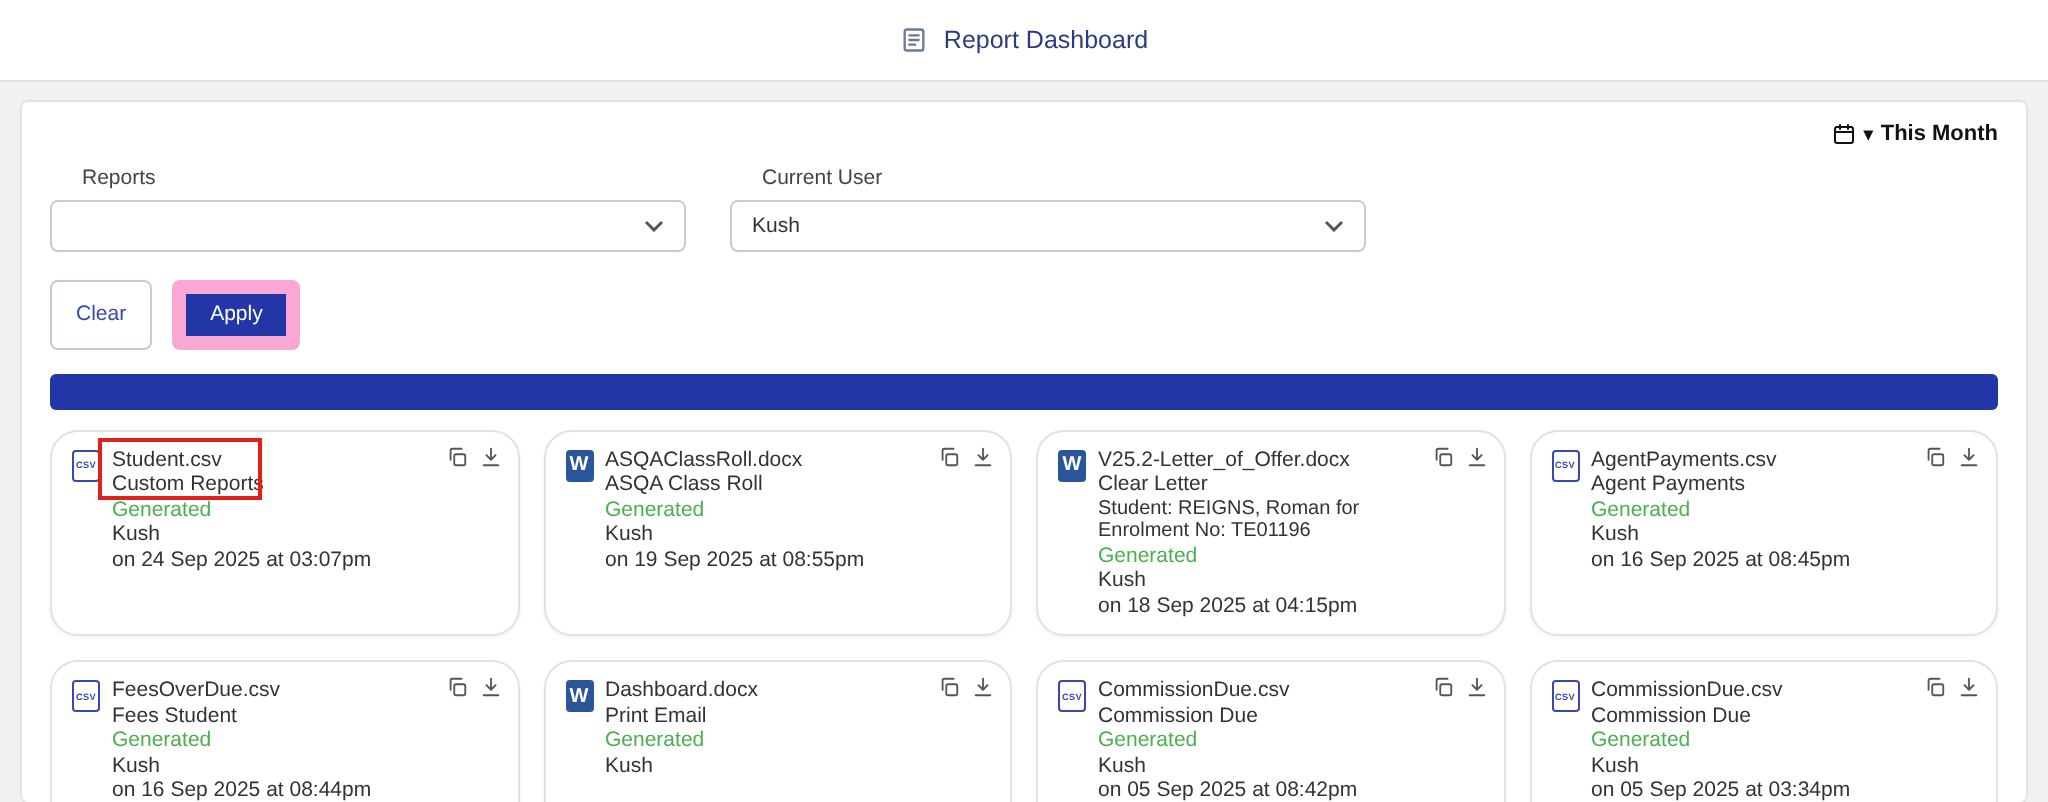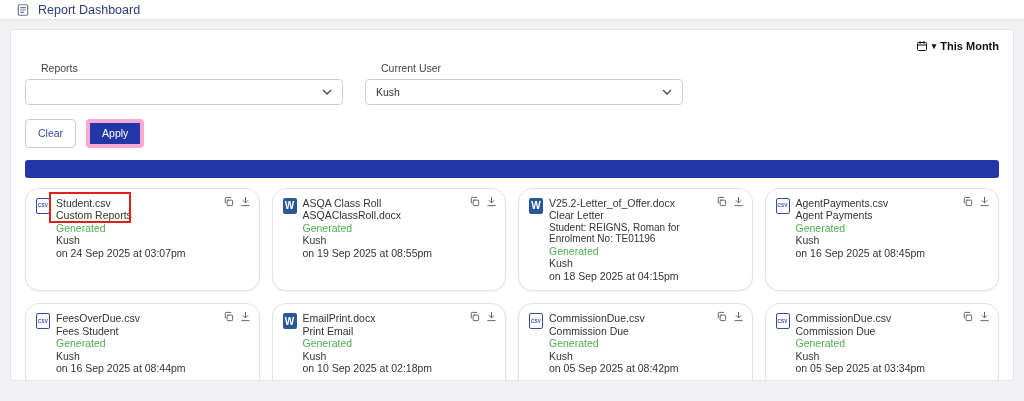--- a/index.html
+++ b/index.html
@@ -1,37 +1,37 @@
 <!DOCTYPE html>
 <html><head>
 <meta charset="utf-8">
 <style>
   * { margin:0; padding:0; box-sizing:border-box; }
   html,body { width:1024px; height:401px; font-family:"Liberation Sans",sans-serif; background:#f1f1f3; overflow:hidden; }
 
   
-  .topbar { height:20px; background:#fff; border-bottom:1px solid #e2e2e6; display:flex; align-items:center; padding:0 16px; gap:8px; }
+  .topbar { height:41px; background:#fff; border-bottom:1px solid #e2e2e6; display:flex; align-items:center; padding:0 16px; gap:8px;justify-content:center; }
   .topbar-title { font-size:12.5px; color:#2d3c7d; }
 
   
   .panel { margin:9px 10px; background:#fff; border:1px solid #e4e4e8; border-radius:4px; padding:10px 14px 12px; height:352px; position:relative; overflow:hidden; }
 
   .daterange { display:flex; justify-content:flex-end; align-items:center; gap:4px; font-size:11px; font-weight:bold; color:#111; cursor:pointer; }
   .daterange .caret { font-size:9px; color:#111; }
 
   .filters-row { display:flex; gap:22px; margin-top:10px; }
   .field { width:318px; }
   .field label { display:block; font-size:10.5px; color:#444; margin-bottom:5px;padding-left:16px; }
   .selectbox { height:26px; border:1px solid #ccc; border-radius:4px; background:#fff; display:flex; align-items:center; justify-content:space-between; padding:0 10px; font-size:10.5px; color:#333; cursor:pointer; }
   .selectbox .val { min-height:12px; }
 
   .buttons-row { display:flex; gap:10px; margin-top:14px; }
   .btn { font-family:"Liberation Sans",sans-serif; font-size:10.5px; border-radius:4px; padding:4px 12px; cursor:pointer; line-height:1.2; }
   .btn-clear { background:#fff; border:1px solid #c5cade; color:#3949ab; }
-  .btn-apply { background:#2336a8; border:4px solid #f9a8d4; color:#fff; }
+  .btn-apply { background:#2336a8; border:7px solid #f9a8d4; color:#fff; }
 
   .blue-bar { height:18px; background:#2336a8; border-radius:3px; margin-top:12px; }
 
   .cards-grid { margin-top:10px; display:grid; grid-template-columns:repeat(4,1fr); gap:12px; }
   .card { position:relative; background:#fff; border:1px solid #e1e1e6; border-radius:14px; padding:8px 10px; min-height:95px; box-shadow:0 1px 2px rgba(0,0,0,0.05); }
   .card-actions { position:absolute; top:7px; right:8px; display:flex; gap:6px; }
   .card-actions .act { cursor:pointer; line-height:0; }
   .card-body { display:flex; gap:6px; }
   .ftype { flex:0 0 auto; width:14px; height:16px; display:flex; align-items:center; justify-content:center; margin-top:1px; }
   .ftype.csv { border:1px solid #3949ab; border-radius:2px; color:#3949ab; font-size:4.6px; font-weight:bold; letter-spacing:.2px; }
@@ -144,22 +144,22 @@
         <svg class="icon" width="11" height="11" viewBox="0 0 24 24" fill="none" stroke="#555" stroke-width="2" stroke-linecap="round" stroke-linejoin="round">
           <path d="M12 3v11"></path>
               <path d="M7 10l5 5 5-5"></path>
               <path d="M4 21h16"></path>
         </svg>
       </span>
     </div>
     <div class="card-body">
       <span class="ftype docx">W</span>
       <div class="card-lines">
+        <div>ASQAClassRoll.docx</div>
         <div>ASQA Class Roll</div>
-        <div>ASQAClassRoll.docx</div>
 
         <div class="line-status">Generated</div>
         <div>Kush</div>
         <div>on 19 Sep 2025 at 08:55pm</div>
       </div>
     </div>
 
   </div>
 
   <div class="card">
@@ -264,26 +264,25 @@
         <svg class="icon" width="11" height="11" viewBox="0 0 24 24" fill="none" stroke="#555" stroke-width="2" stroke-linecap="round" stroke-linejoin="round">
           <path d="M12 3v11"></path>
               <path d="M7 10l5 5 5-5"></path>
               <path d="M4 21h16"></path>
         </svg>
       </span>
     </div>
     <div class="card-body">
       <span class="ftype docx">W</span>
       <div class="card-lines">
-        <div>EmailPrint.docx</div>
+        <div>Dashboard.docx</div>
         <div>Print Email</div>
 
         <div class="line-status">Generated</div>
         <div>Kush</div>
-        <div>on 10 Sep 2025 at 02:18pm</div>
       </div>
     </div>
 
   </div>
 
   <div class="card">
     <div class="card-actions">
       <span class="act">
         <svg class="icon" width="11" height="11" viewBox="0 0 24 24" fill="none" stroke="#555" stroke-width="2" stroke-linecap="round" stroke-linejoin="round">
           <rect x="9" y="9" width="12" height="12" rx="2"></rect>

